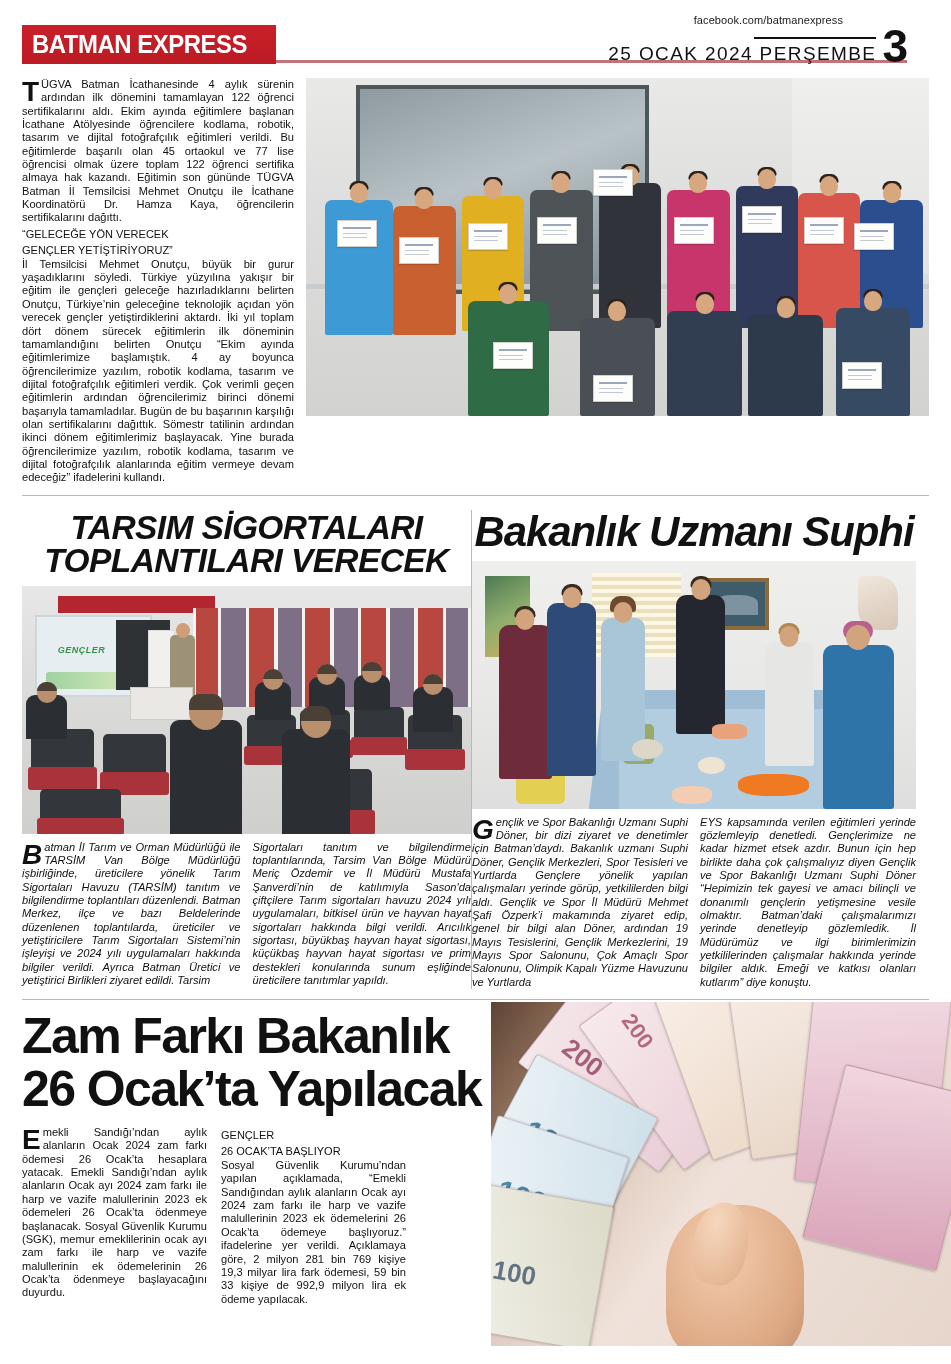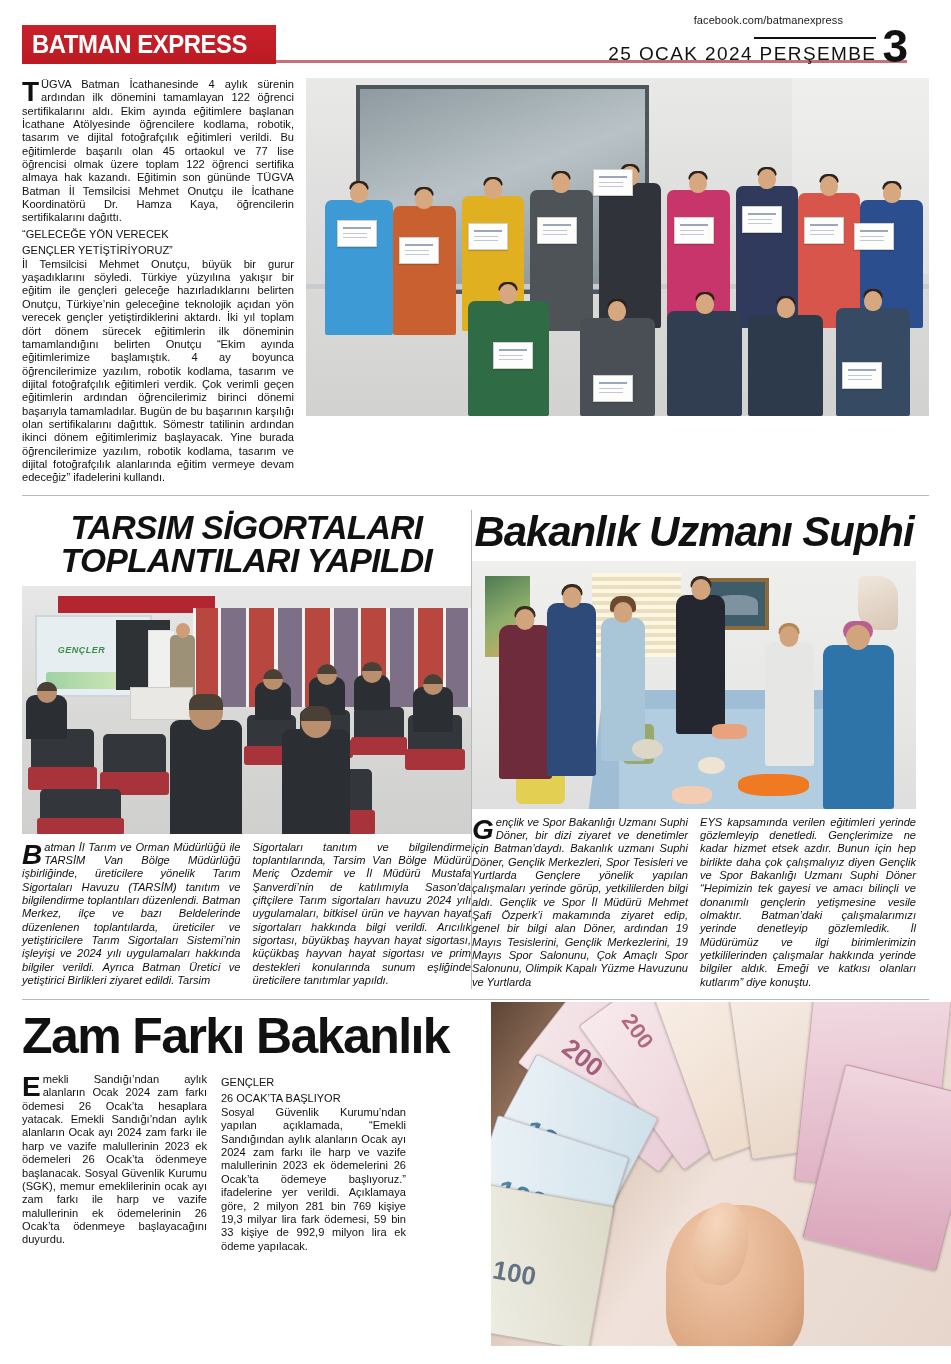--- a/index.html
+++ b/index.html
@@ -498,21 +498,21 @@
     </div>
   </div>
 
   <div class="hr-thin"></div>
 
   <div class="mid">
 
     <div class="mid-col">
       <h2 class="mid-headline h-left">
         <span class="l1">TARSIM SİGORTALARI</span>
-        <span class="l2">TOPLANTILARI YAPILDI</span>
+        <span class="l2">TOPLANTILARI VERECEK</span>
       </h2>
 
       <div class="mid-photo">
         <div class="photo-inner">
           <div class="p2-bg"></div>
           <div class="p2-banner"></div>
           <div class="p2-screen">
             <div class="t">GENÇLER</div>
             <div class="g"></div>
           </div>
@@ -650,20 +650,21 @@
           <div class="den" style="left:28%;top:22%;font-size:26px;color:#4d5f74;transform:rotate(90deg);">100</div>
         </div>
 
         <div class="p4-hand"></div>
         <div class="p4-thumb"></div>
       </div>
     </div>
 
     <h2 class="bottom-headline">
       <div>Zam Farkı Bakanlık</div>
+      <div>26 Ocak’ta Yapılacak</div>
     </h2>
 
     <div class="bottom-cols">
       <div>
         <div class="body-text dropcap">Emekli Sandığı’ndan aylık alanların Ocak 2024 zam farkı ödemesi 26 Ocak’ta hesaplara yatacak. Emekli Sandığı’ndan aylık alanların Ocak ayı 2024 zam farkı ile harp ve vazife malullerinin 2023 ek ödemeleri 26 Ocak’ta ödenmeye başlanacak. Sosyal Güvenlik Kurumu (SGK), memur emeklilerinin ocak ayı zam farkı ile harp ve vazife malullerinin ek ödemelerinin 26 Ocak’ta ödenmeye başlayacağını duyurdu.</div>
       </div>
       <div>
         <div class="subhead">GENÇLER</div>
         <div class="subhead">26 OCAK’TA BAŞLIYOR</div>
         <div class="body-text">Sosyal Güvenlik Kurumu’ndan yapılan açıklamada, “Emekli Sandığından aylık alanların Ocak ayı 2024 zam farkı ile harp ve vazife malullerinin 2023 ek ödemelerini 26 Ocak’ta ödemeye başlıyoruz.” ifadelerine yer verildi. Açıklamaya göre, 2 milyon 281 bin 769 kişiye 19,3 milyar lira fark ödemesi, 59 bin 33 kişiye de 992,9 milyon lira ek ödeme yapılacak.</div>

